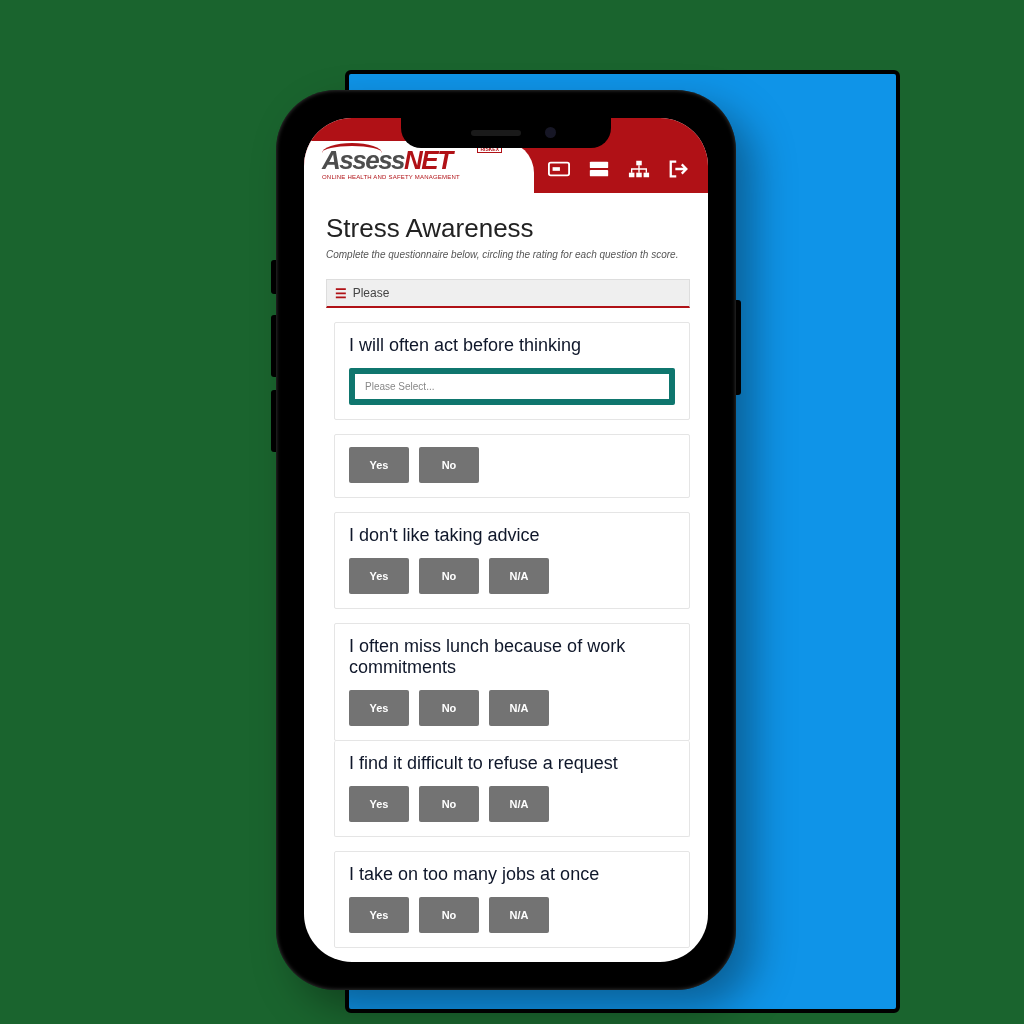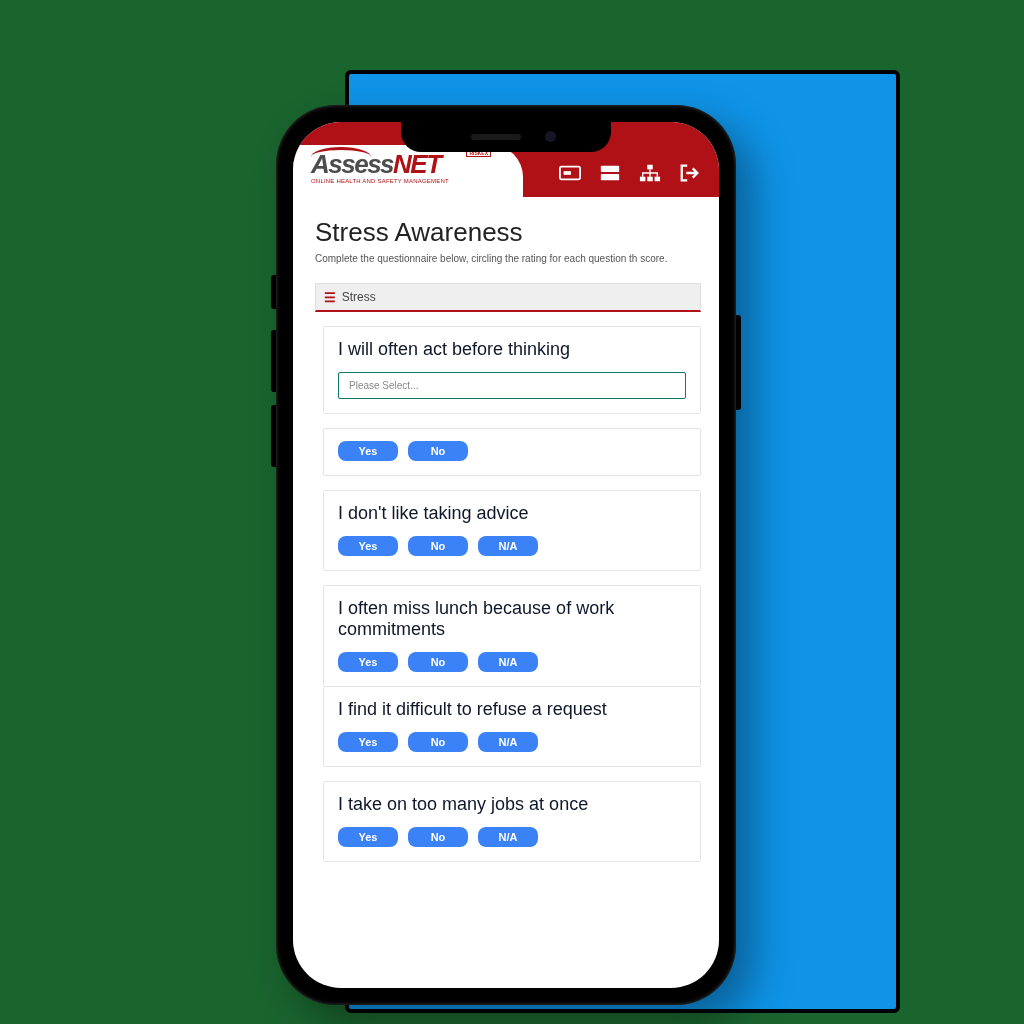--- a/index.html
+++ b/index.html
@@ -16,26 +16,26 @@
     top: 70px;
     width: 555px;
     height: 943px;
     background: #0f94e8;
     border: 4px solid #000;
     border-radius: 6px;
   }
   .phone {
     position: absolute;
     left: 276px;
-    top: 105px;
+    top: 90px;
     width: 460px;
     height: 900px;
     background: #000;
     border-radius: 60px;
-    padding: 17px;
+    padding: 28px;
     box-shadow: 18px 18px 40px rgba(0,0,0,.35), inset 0 0 4px #444;
   }
   .phone::before, .phone::after {
     content: "";
     position: absolute;
     background: #000;
     border-radius: 3px;
   }
   
   .side-l1 { position:absolute; left:-5px; top:170px; width:5px; height:34px; background:#000; border-radius:3px 0 0 3px; }
@@ -147,20 +147,21 @@
     font-size: 26px;
     font-weight: 400;
     color: #222;
     margin-bottom: 4px;
   }
   .page-sub {
     font-size: 10px;
     color: #555;
     line-height: 1.3;
     margin-bottom: 18px;
+    font-style: italic;
   }
   .section-head {
     background: #efefef;
     border: 1px solid #ddd;
     border-bottom: 2px solid #b01116;
     padding: 6px 8px;
     font-size: 12px;
     color: #444;
     display:flex;
     align-items:center;
@@ -175,36 +176,36 @@
     margin-bottom: 14px;
     padding: 12px 14px 14px;
     margin-left: 8px;
   }
   .q-text {
     font-size: 18px;
     color: #0f172a;
     margin-bottom: 12px;
   }
   .select-ph {
-    border: 1px solid #0f766e;
+    border: 6px solid #0f766e;
     font-size: 10px;
     color: #888;
     padding: 7px 10px;
     border-radius: 2px;
   }
   .btn-row { display:flex; gap:10px; }
   .opt-btn {
-    background: #3b82f6;
+    background: #737373;
     color: #fff;
     font-size: 11px;
     font-weight: 700;
     width: 60px;
-    height: 20px;
+    height: 36px;
     border: none;
-    border-radius: 8px;
+    border-radius: 2px;
     display:flex;
     align-items:center;
     justify-content:center;
     cursor:pointer;
   }
 </style>
 </head>
 <body>
 
 <div class="blue-card"></div>
@@ -257,21 +258,21 @@
         </span>
       </div>
     </div>
 
     <div class="content">
       <h1 class="page-title">Stress Awareness</h1>
       <p class="page-sub">Complete the questionnaire below, circling the rating for each question th score.</p>
 
       <div class="section-head">
         <span class="ham">☰</span>
-        <span>Stress</span>
+        <span>Please</span>
       </div>
 
       <div class="q-block">
         <div class="q-text">I will often act before thinking</div>
         <div class="select-ph">Please Select...</div>
       </div>
 
       <div class="q-block">
         <div class="btn-row">
           <button class="opt-btn">Yes</button>

